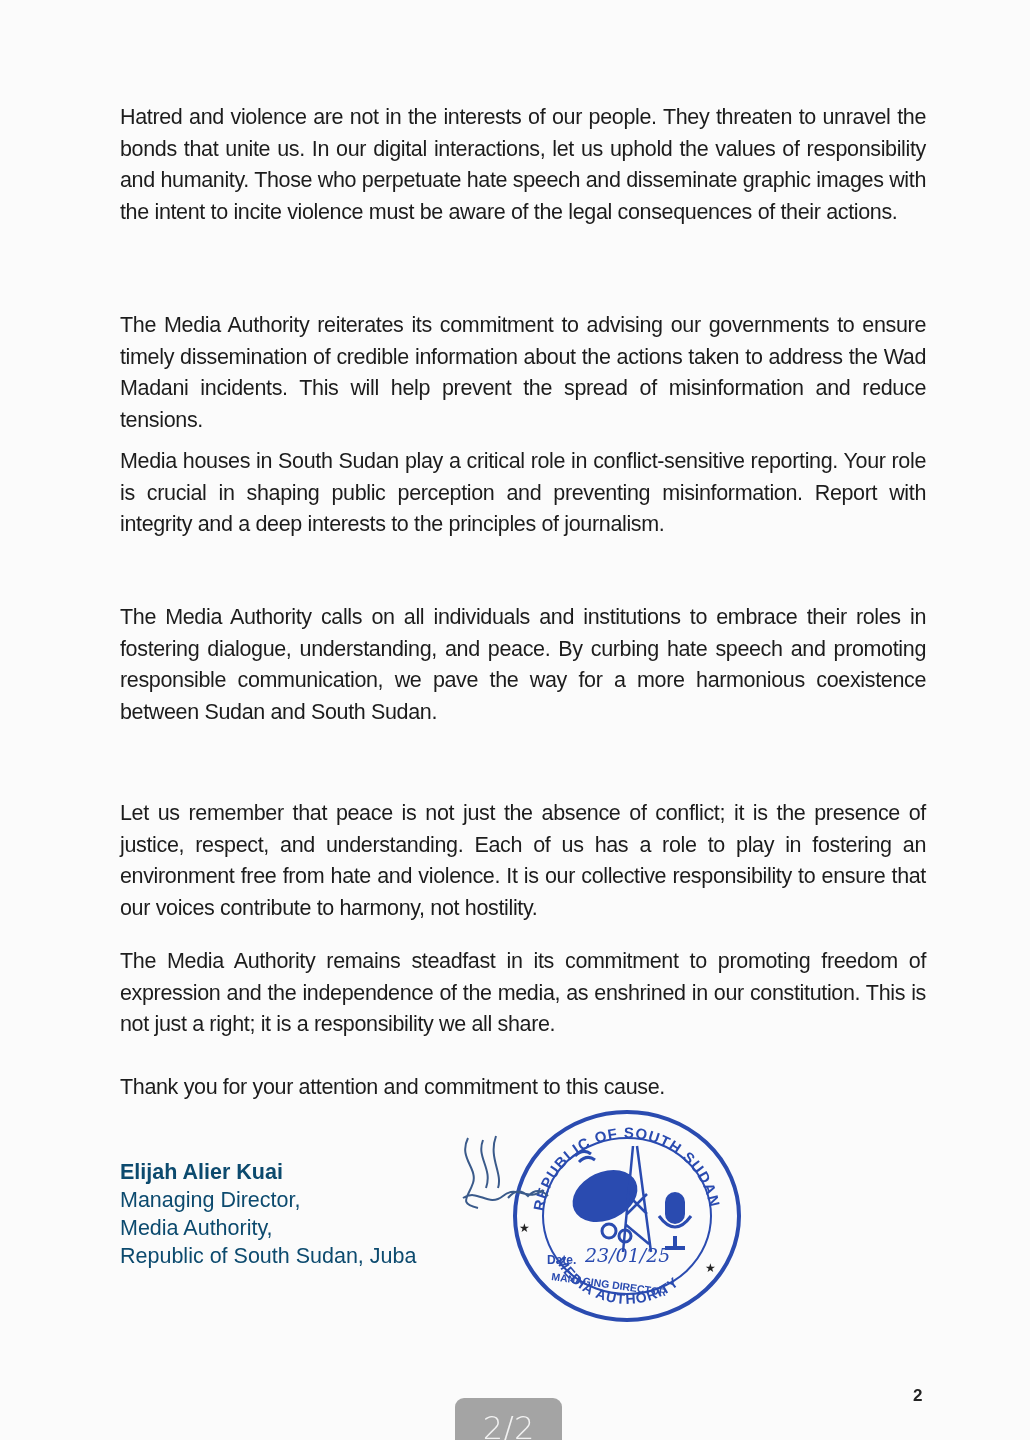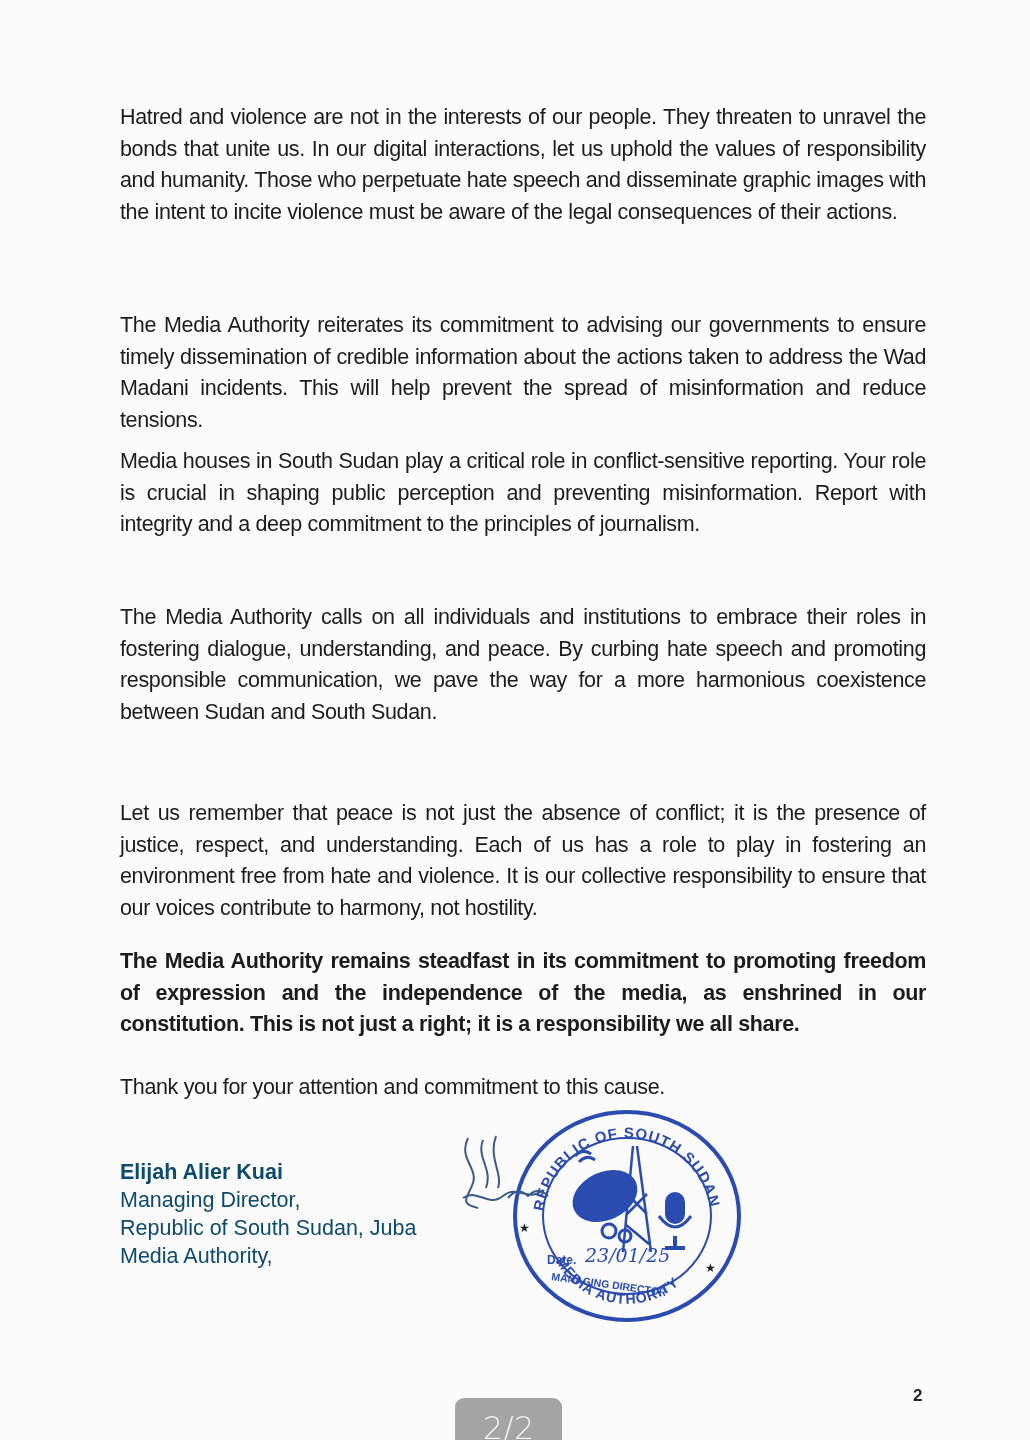--- a/index.html
+++ b/index.html
@@ -18,21 +18,21 @@
   .para {
     font-size: 21.5px; line-height: 31.5px; margin: 0;
     text-align: justify; letter-spacing: -0.35px;
     transform-origin: left top;
   }
   .p1 { position: absolute; top: 86px; }
   .p2 { position: absolute; top: 274px; margin-top: 20px; }
   .p3 { position: absolute; top: 430px; }
   .p4 { position: absolute; top: 586px; }
   .p5 { position: absolute; top: 742px; margin-top: 40px; }
-  .p6 { position: absolute; top: 930px; font-weight: bold; }
+  .p6 { position: absolute; top: 930px; }
   .p7 { position: absolute; top: 1056px; }
 
   .sig-block {
     position: absolute; left: 120px; top: 1142px;
     font-family: "Liberation Sans", sans-serif;
     font-size: 21.5px; line-height: 28px; color: #0c4a6e;
   }
   .sig-block .name { font-weight: bold; }
 
   .stamp { position: absolute; left: 505px; top: 1088px; width: 240px; height: 220px; }
@@ -51,32 +51,32 @@
   }
 </style>
 </head>
 <body>
 
 <div class="page">
 
   <div class="body-text">
     <p class="para p1">Hatred and violence are not in the interests of our people. They threaten to unravel the bonds that unite us. In our digital interactions, let us uphold the values of responsibility and humanity. Those who perpetuate hate speech and disseminate graphic images with the intent to incite violence must be aware of the legal consequences of their actions.</p>
     <p class="para p2">The Media Authority reiterates its commitment to advising our governments to ensure timely dissemination of credible information about the actions taken to address the Wad Madani incidents. This will help prevent the spread of misinformation and reduce tensions.</p>
-    <p class="para p3">Media houses in South Sudan play a critical role in conflict-sensitive reporting. Your role is crucial in shaping public perception and preventing misinformation. Report with integrity and a deep commitment to the principles of journalism.</p>
+    <p class="para p3">Media houses in South Sudan play a critical role in conflict-sensitive reporting. Your role is crucial in shaping public perception and preventing misinformation. Report with integrity and a deep interests to the principles of journalism.</p>
     <p class="para p4">The Media Authority calls on all individuals and institutions to embrace their roles in fostering dialogue, understanding, and peace. By curbing hate speech and promoting responsible communication, we pave the way for a more harmonious coexistence between Sudan and South Sudan.</p>
     <p class="para p5">Let us remember that peace is not just the absence of conflict; it is the presence of justice, respect, and understanding. Each of us has a role to play in fostering an environment free from hate and violence. It is our collective responsibility to ensure that our voices contribute to harmony, not hostility.</p>
     <p class="para p6">The Media Authority remains steadfast in its commitment to promoting freedom of expression and the independence of the media, as enshrined in our constitution. This is not just a right; it is a responsibility we all share.</p>
     <p class="para p7">Thank you for your attention and commitment to this cause.</p>
   </div>
 
   <div class="sig-block">
     <div class="name">Elijah Alier Kuai</div>
     <div>Managing Director,</div>
+    <div>Media Authority,</div>
     <div>Republic of South Sudan, Juba</div>
-    <div>Media Authority,</div>
   </div>
 
   <svg class="stamp" viewBox="0 0 240 220">
     <defs>
       <path id="arcTop" d="M 38 118 A 84 84 0 1 1 206 118"></path>
       <path id="arcBottom" d="M 44 138 A 80 80 0 0 0 196 150"></path>
     </defs>
     <ellipse cx="122" cy="112" rx="112" ry="104" fill="none" stroke="#2a4bb0" stroke-width="4"></ellipse>
     <ellipse cx="122" cy="112" rx="84" ry="78" fill="none" stroke="#2a4bb0" stroke-width="2"></ellipse>
     <text font-family="Liberation Sans, sans-serif" font-weight="bold" font-size="15" fill="#2a4bb0" letter-spacing="1">

